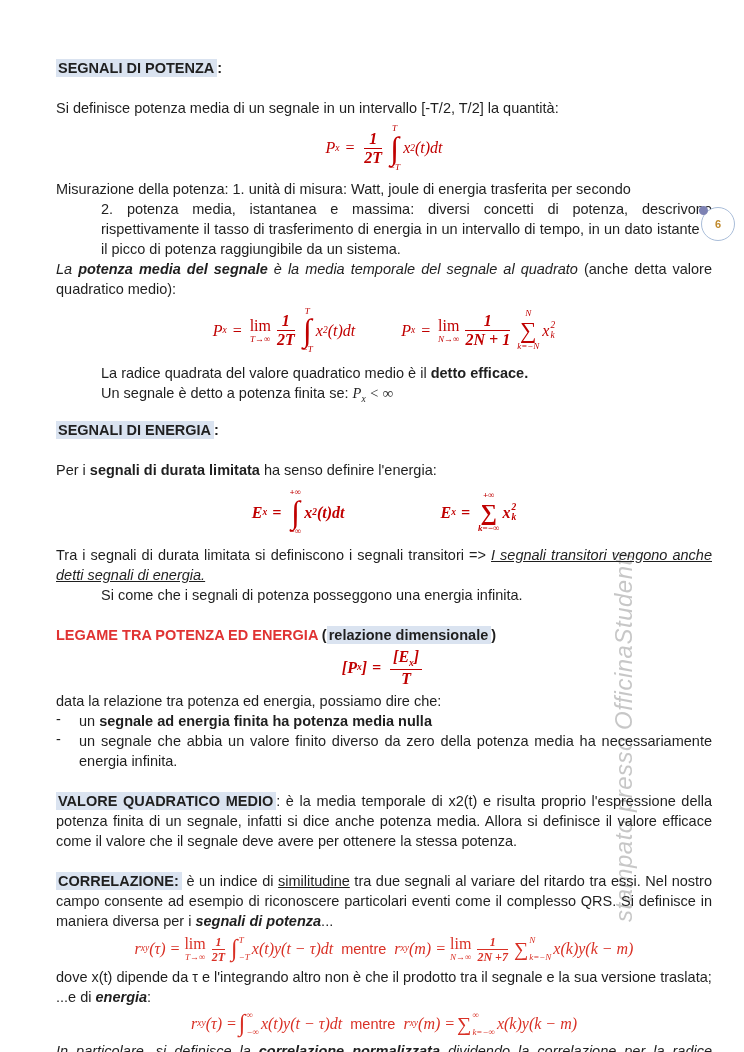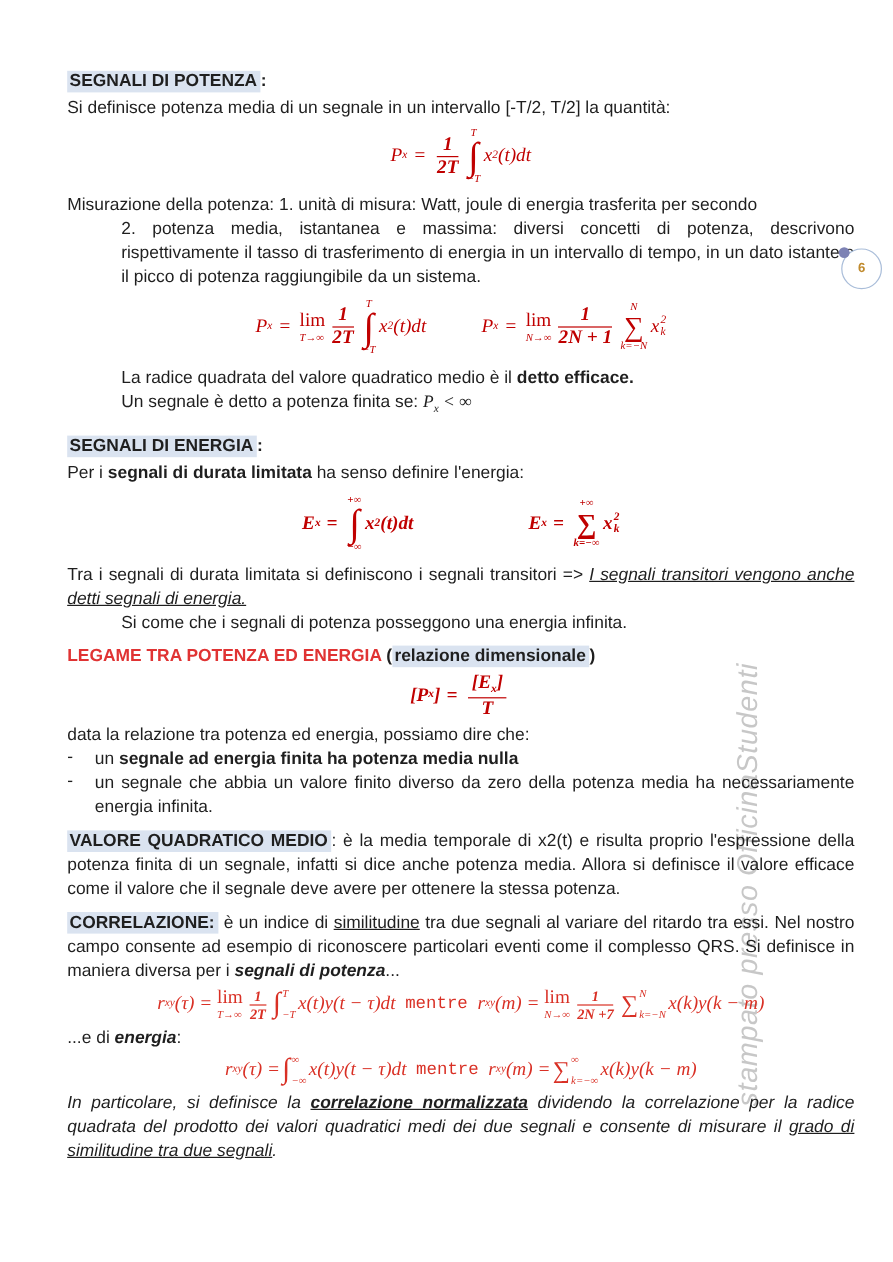--- a/index.html
+++ b/index.html
@@ -11,47 +11,47 @@
   p{margin:0;line-height:1.38;}
   .hl{background:#dae3f0;padding:1px 3px 1px 2px;}
   .b{font-weight:bold}
   .i{font-style:italic}
   .u{text-decoration:underline}
   .bi{font-weight:bold;font-style:italic}
   .iu{font-style:italic;text-decoration:underline}
   .indent{margin-left:45px;}
   .just{text-align:justify;}
   .red-head{color:#e03333;font-weight:bold;}
-  .mt14{margin-top:14px;} .mt16{margin-top:8px;} .mt2{margin-top:2px;}
+  .mt14{margin-top:14px;} .mt16{margin-top:20px;} .mt2{margin-top:20px;}
 
   
   .fwrap{
     display:flex;justify-content:center;align-items:center;
     font-family:"Liberation Serif",serif;font-style:italic;
     color:#c00000;font-size:16px;line-height:1;margin:6px 0;
   }
   .fwrap.bright{color:#d93025;}
   .fwrap.boldall{font-weight:bold;}
   .sb{font-size:9.5px;vertical-align:-4px;}
   .sp{font-size:9.5px;vertical-align:6px;}
   .frac{display:inline-flex;flex-direction:column;text-align:center;vertical-align:middle;margin:0 4px;font-weight:bold;}
   .frac .num{border-bottom:1.3px solid currentColor;padding:0 3px 1px;}
   .frac .den{padding-top:1px;}
   .bigop{display:inline-flex;flex-direction:column;align-items:center;line-height:1;margin:0 3px;vertical-align:middle;}
   .oplim{font-size:9px;line-height:1.1;}
   .opsym.int{font-size:32px;line-height:0.9;}
   .opsym.sum{font-size:23px;line-height:1;font-style:normal;}
-  .limop{display:inline-flex;flex-direction:column;line-height:1.1;vertical-align:middle;margin:0 2px;}
+  .limop{display:inline-flex;flex-direction:column;align-items:center;line-height:1.1;vertical-align:middle;margin:0 2px;}
   .limword{font-style:normal;}
   .sideop{display:inline-flex;align-items:center;margin:0 2px;vertical-align:middle;}
   .sideop .opsym.int{font-size:24px;}
   .sideop .opsym.sum{font-size:20px;}
   .sscol{display:inline-flex;flex-direction:column;justify-content:space-between;height:26px;font-size:9px;line-height:1;margin-left:1px;}
   .supsub{display:inline-flex;flex-direction:column;font-size:9.5px;line-height:1;vertical-align:middle;margin-left:1px;}
-  .mentre{font-family:Liberation Mono, monospace;font-style:normal;font-size:14.5px;margin:0 8px;}
+  .mentre{font-family:Liberation Sans, sans-serif;font-style:normal;font-size:14.5px;margin:0 8px;}
   .gap40{width:46px;} .gap90{width:96px;}
   .math-inline{font-family:"Liberation Serif",serif;font-style:italic;color:#1f1f1f;}
 
   .bullet{display:flex;}
   .bullet .dash{width:23px;flex:0 0 23px;}
   .bullet .btxt{flex:1;}
 
   
   .watermark{
     position:absolute;left:610px;top:922px;width:390px;
@@ -101,20 +101,21 @@
         <span class="opsym int">∫</span>
         <span class="oplim">−T</span>
       </span>
     <span>x</span>
       <span class="sp">2</span>
       <span>(t)dt</span>
   </div>
 
   <p>Misurazione della potenza: 1. unità di misura: Watt, joule di energia trasferita per secondo</p>
   <p class="indent just">2.  potenza media, istantanea e massima: diversi concetti di potenza, descrivono rispettivamente il tasso di trasferimento di energia in un intervallo di tempo, in un dato istante e il picco di potenza raggiungibile da un sistema.</p>
+  <p class="just"><span class="i">La </span><span class="bi">potenza media del segnale</span><span class="i"> è la media temporale del segnale  al quadrato </span><span>(anche detta valore quadratico medio):</span></p>
 
   <div class="fwrap" style="margin:8px 0">
     <span>P</span>
       <span class="sb">x</span>
     <span style="margin:0 5px">=</span>
     <span class="limop">
         <span class="limword">lim</span>
         <span class="oplim">T→∞</span>
       </span>
     <span class="frac">
@@ -253,20 +254,21 @@
     <span class="sideop">
         <span class="opsym sum">∑</span>
         <span class="sscol">
           <span>N</span>
           <span>k=−N</span>
         </span>
       </span>
     <span>x(k)y(k − m)</span>
   </div>
 
+  <p>dove x(t) dipende da τ e l'integrando altro non è che il prodotto tra il segnale e la sua versione traslata;</p>
   <p><span>...e di </span><span class="bi">energia</span><span>:</span></p>
 
   <div class="fwrap bright" style="margin:4px 0">
     <span>r</span>
       <span class="sb">xy</span>
       <span>(τ) =</span>
     <span class="sideop">
         <span class="opsym int">∫</span>
         <span class="sscol">
           <span>∞</span>

